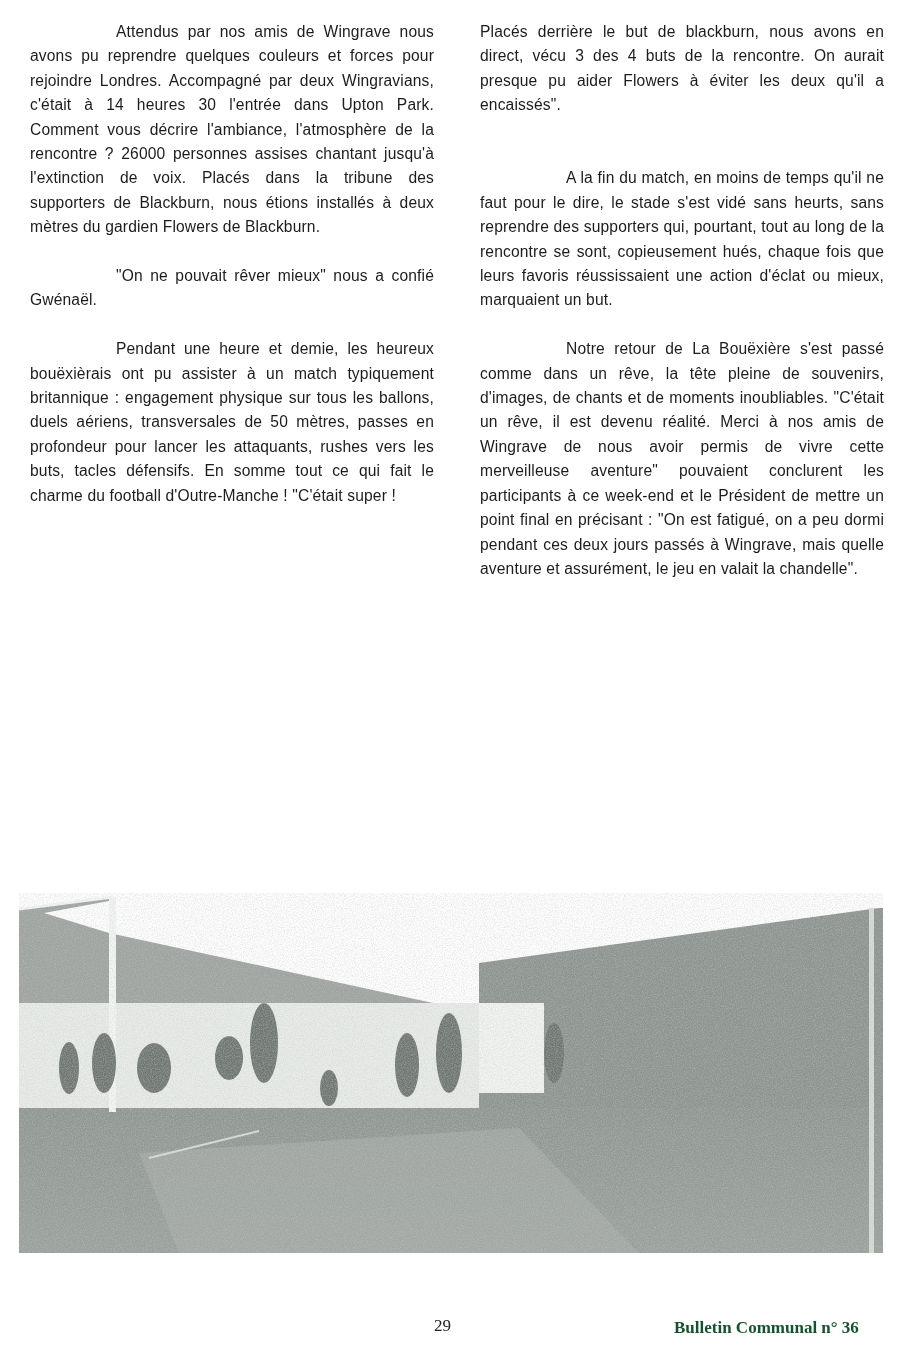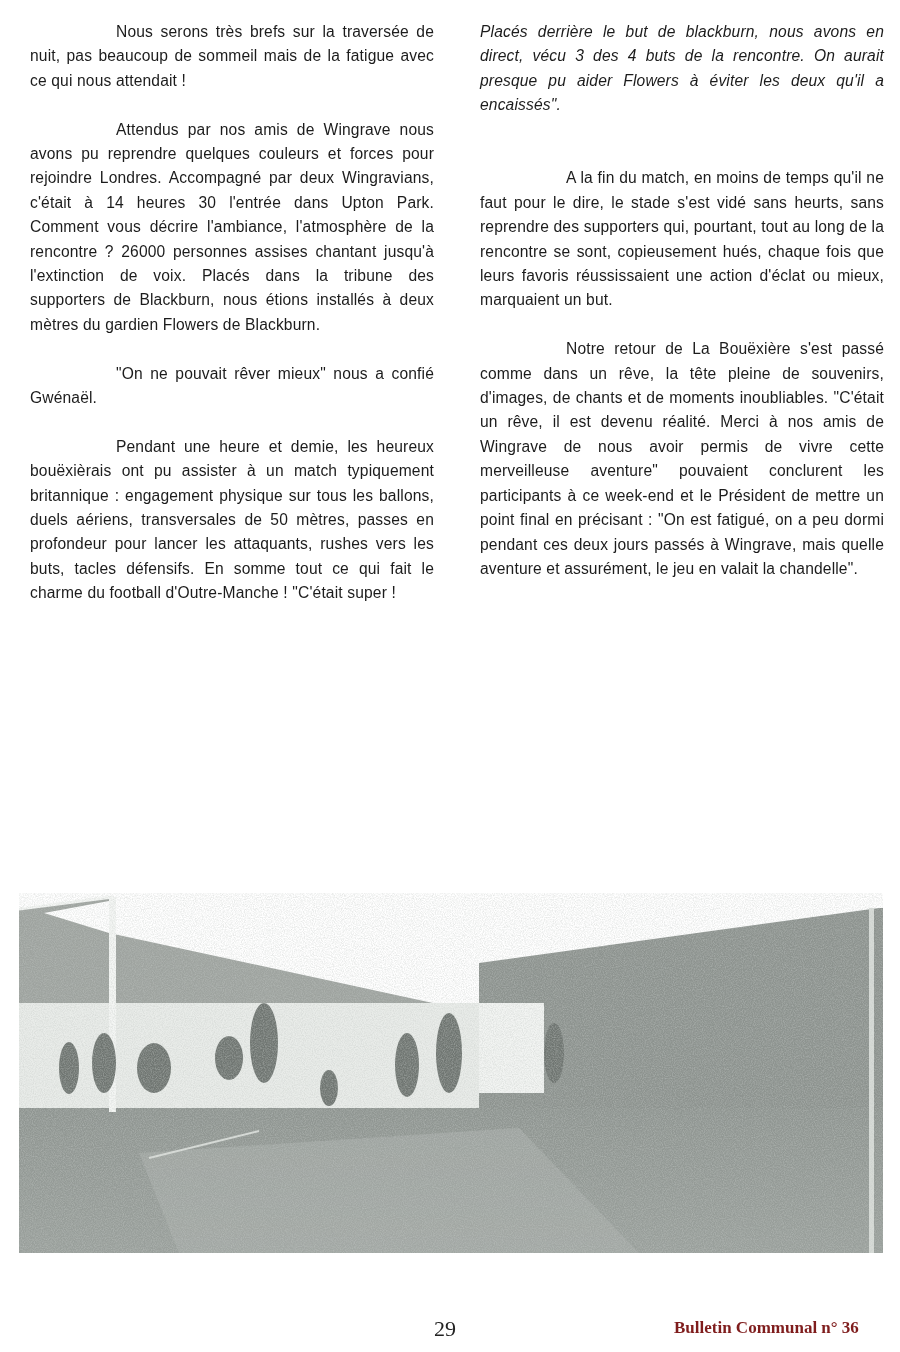--- a/index.html
+++ b/index.html
@@ -5,35 +5,34 @@
   html, body { margin: 0; padding: 0; }
   body {
     width: 900px; height: 1352px; background: #ffffff; position: relative; overflow: hidden;
     font-family: "Liberation Sans", "DejaVu Sans", sans-serif; color: #1c1c1c;
   }
   .col { position: absolute; top: 0; width: 404px; font-size: 15.6px; line-height: 24.4px; }
   .col-left { left: 30px; top: 20px; }
   .col-right { left: 480px; top: 20px; }
   .para { margin: 0 0 24.4px 0; text-align: justify; text-indent: 0; letter-spacing: 0.15px; }
   .para.indent { text-indent: 86px; }
-  .para.cont { text-indent: 0; font-style: italic; }
+  .para.cont { text-indent: 0; }
   .gap2 { margin-bottom: 48.8px; }
   .photo {
     position: absolute; left: 19px; top: 893px; width: 864px; height: 360px; overflow: hidden;
     background: #ffffff;
   }
   .photo svg { display: block; }
-  .footer-page { position: absolute; left: 434px; top: 1316px; font-family: "Liberation Serif", serif; font-size: 22px; color: #222; }
-  .footer-title { position: absolute; left: 674px; top: 1318px; font-family: "Liberation Serif", serif; font-size: 17px; font-weight: bold; color: #7f1d1d; }
+  .footer-page { position: absolute; left: 434px; top: 1316px; font-family: "Liberation Serif", serif; font-size: 17px; color: #222; }
+  .footer-title { position: absolute; left: 674px; top: 1318px; font-family: "Liberation Serif", serif; font-size: 17px; font-weight: bold; color: #14532d; }
 </style>
 </head>
 <body>
 
 <div class="col col-left">
-  <p class="para indent">Nous serons très brefs sur la traversée de nuit, pas beaucoup de sommeil mais de la fatigue avec ce qui nous attendait !</p>
   <p class="para indent">Attendus par nos amis de Wingrave nous avons pu reprendre quelques couleurs et forces pour rejoindre Londres. Accompagné par deux Wingravians, c'était à 14 heures 30 l'entrée dans Upton Park. Comment vous décrire l'ambiance, l'atmosphère de la rencontre ? 26000 personnes assises chantant jusqu'à l'extinction de voix. Placés dans la tribune des supporters de Blackburn, nous étions installés à deux mètres du gardien Flowers de Blackburn.</p>
   <p class="para indent">"On ne pouvait rêver mieux" nous a confié Gwénaël.</p>
   <p class="para indent">Pendant une heure et demie, les heureux bouëxièrais ont pu assister à un match typiquement britannique : engagement physique sur tous les ballons, duels aériens, transversales de 50 mètres, passes en profondeur pour lancer les attaquants, rushes vers les buts, tacles défensifs. En somme tout ce qui fait le charme du football d'Outre-Manche ! "C'était super !</p>
 </div>
 
 <div class="col col-right">
   <p class="para cont gap2">Placés derrière le but de blackburn, nous avons en direct, vécu 3 des 4 buts de la rencontre. On aurait presque pu aider Flowers à éviter les deux qu'il a encaissés".</p>
   <p class="para indent">A la fin du match, en moins de temps qu'il ne faut pour le dire, le stade s'est vidé sans heurts, sans reprendre des supporters qui, pourtant, tout au long de la rencontre se sont, copieusement hués, chaque fois que leurs favoris réussissaient une action d'éclat ou mieux, marquaient un but.</p>
   <p class="para indent">Notre retour de La Bouëxière s'est passé comme dans un rêve, la tête pleine de souvenirs, d'images, de chants et de moments inoubliables. "C'était un rêve, il est devenu réalité. Merci à nos amis de Wingrave de nous avoir permis de vivre cette merveilleuse aventure" pouvaient conclurent les participants à ce week-end et le Président de mettre un point final en précisant : "On est fatigué, on a peu dormi pendant ces deux jours passés à Wingrave, mais quelle aventure et assurément, le jeu en valait la chandelle".</p>
 </div>

